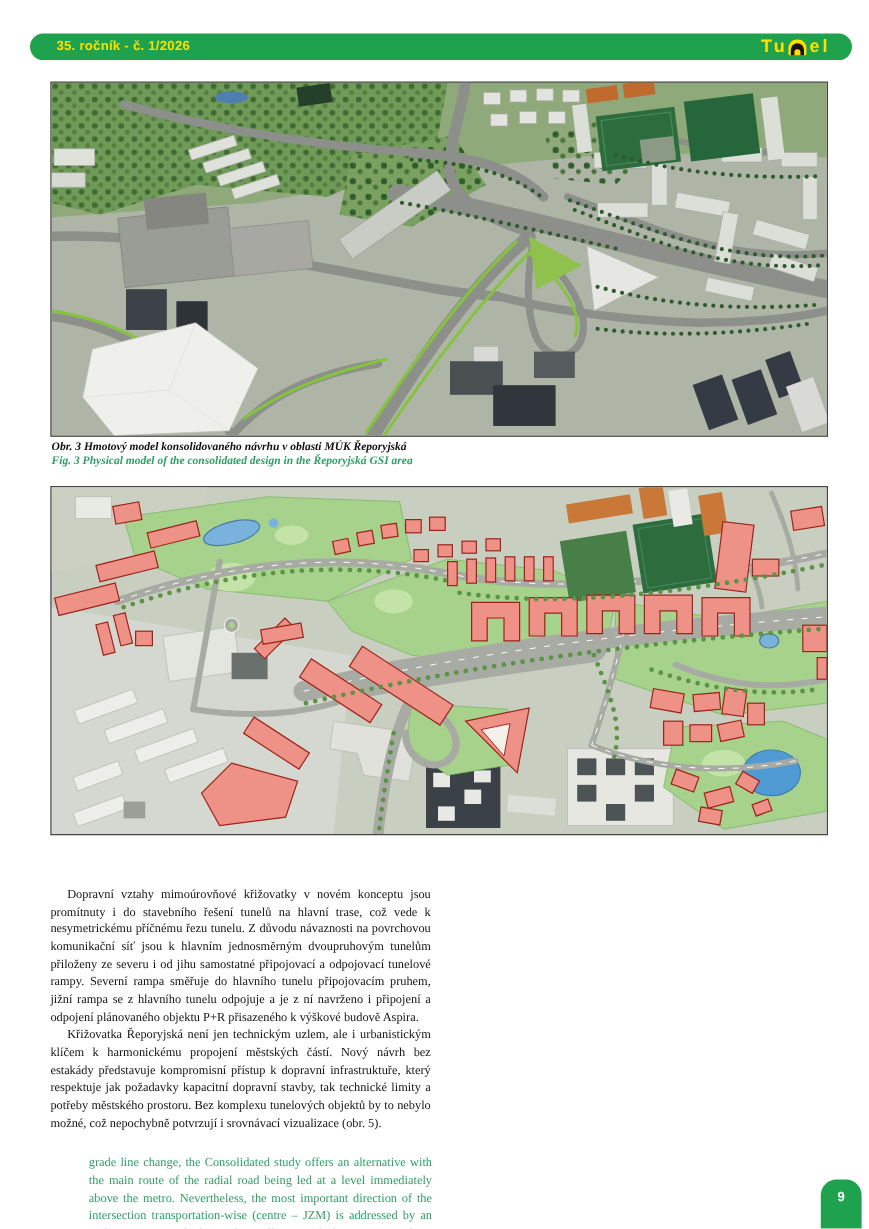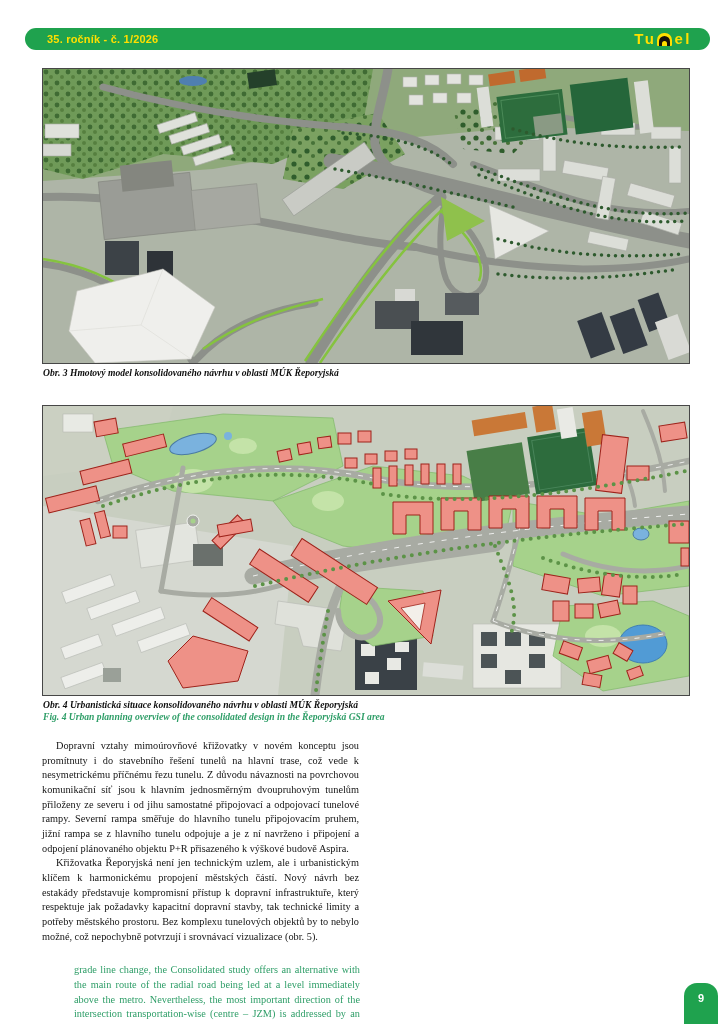--- a/index.html
+++ b/index.html
@@ -178,20 +178,21 @@
           <path d="M470,60 C520,74 570,80 638,78"></path>
           <path d="M455,170 C510,185 570,190 638,185"></path>
           <path d="M300,64 C360,68 390,80 412,98"></path>
           <path d="M292,100 C340,108 400,122 470,138"></path>
           <path d="M455,205 C510,212 570,210 636,200"></path>
         </g>
       </svg>
     </div>
     <figcaption>
       <div class="cap-cs">Obr. 3 Hmotový model konsolidovaného návrhu v oblasti MÚK Řeporyjská</div>
+      <div class="cap-en">Fig. 3 Physical model of the consolidated design in the Řeporyjská GSI area</div>
     </figcaption>
   </figure>
 
   <figure class="fig" id="fig4">
     <div class="imgframe">
       <svg viewBox="0 0 646 289" width="646" height="289" xmlns="http://www.w3.org/2000/svg">
         <rect width="646" height="289" fill="#c8cec0"></rect>
         <polygon points="0,100 250,140 235,289 0,289" fill="#d5d8d0"></polygon>
         <polygon points="0,0 130,0 115,55 0,70" fill="#cbd0c2"></polygon>
 
@@ -346,24 +347,20 @@
         <g stroke="#5c9347" stroke-width="4" stroke-linecap="round" fill="none" stroke-dasharray="0 8">
           <path d="M60,100 C170,62 260,64 330,78"></path>
           <path d="M340,88 C420,100 520,90 643,65"></path>
           <path d="M212,180 C300,160 420,135 643,118"></path>
           <path d="M452,140 C468,180 476,200 468,228"></path>
           <path d="M500,152 C550,170 600,175 640,168"></path>
           <path d="M285,205 C280,235 276,260 273,285"></path>
         </g>
       </svg>
     </div>
-    <figcaption>
-      <div class="cap-cs">Obr. 4 Urbanistická situace konsolidovaného návrhu v oblasti MÚK Řeporyjská</div>
-      <div class="cap-en">Fig. 4 Urban planning overview of the consolidated design in the Řeporyjská GSI area</div>
-    </figcaption>
   </figure>
 
   <section class="body-text">
     <div class="col-left">
       <p>Dopravní vztahy mimoúrovňové křižovatky v novém konceptu jsou promítnuty i do stavebního řešení tunelů na hlavní trase, což vede k nesymetrickému příčnému řezu tunelu. Z důvodu návaznosti na povrchovou komunikační síť jsou k hlavním jednosměrným dvoupruhovým tunelům přiloženy ze severu i od jihu samostatné připojovací a odpojovací tunelové rampy. Severní rampa směřuje do hlavního tunelu připojovacím pruhem, jižní rampa se z hlavního tunelu odpojuje a je z ní navrženo i připojení a odpojení plánovaného objektu P+R přisazeného k výškové budově Aspira.</p>
       <p>Křižovatka Řeporyjská není jen technickým uzlem, ale i urbanistickým klíčem k harmonickému propojení městských částí. Nový návrh bez estakády představuje kompromisní přístup k dopravní infrastruktuře, který respektuje jak požadavky kapacitní dopravní stavby, tak technické limity a potřeby městského prostoru. Bez komplexu tunelových objektů by to nebylo možné, což nepochybně potvrzují i srovnávací vizualizace (obr. 5).</p>
     </div>
     <div class="col-divider"></div>
     <div class="col-right">
       <p>grade line change, the Consolidated study offers an alternative with the main route of the radial road being led at a level immediately above the metro. Nevertheless, the most important direction of the intersection transportation-wise (centre – JZM) is addressed by an underpass ramp, which avoids a collision with the metro tunnels in terms of the horizontal plane. The special requirements of the parterre of the newly founded city fully justify the establishment of the radial road route in a continuous tunnel 379 meters in length. In its footprint, an extensive public area is emerging, which links the developing areas to the south and north of the radial road by means of connected barrier-free landscaping. The designed tunnel also creates an opportunity for further condensing of the housing development (eventually even above the radial road tunnels). The goal of the following documentation will be to verify how this opportunity can be taken into consideration in the construction layout of the tunnels (Fig. 3 and Fig. 4). Transportation conditions of the grade-separated</p>

